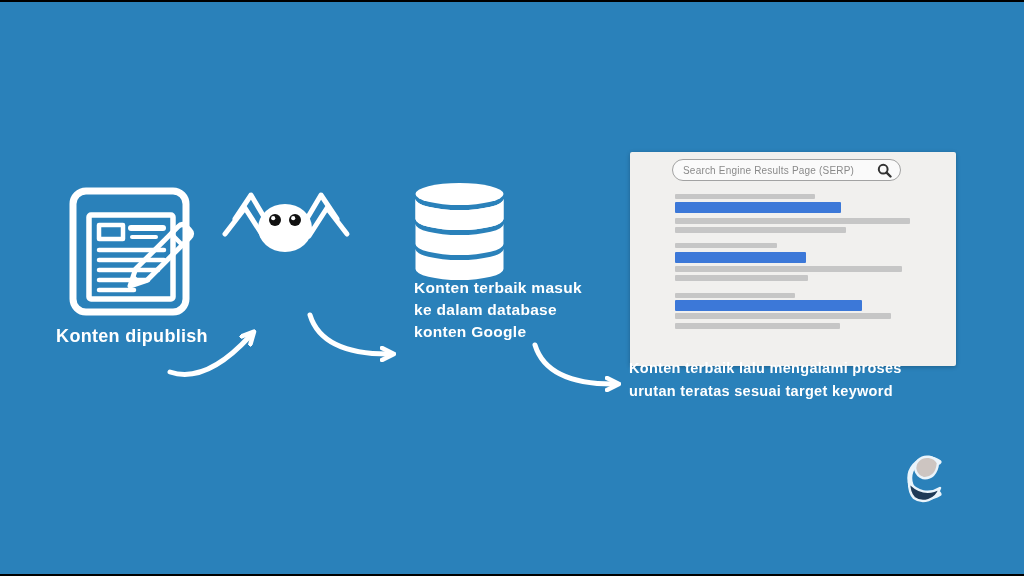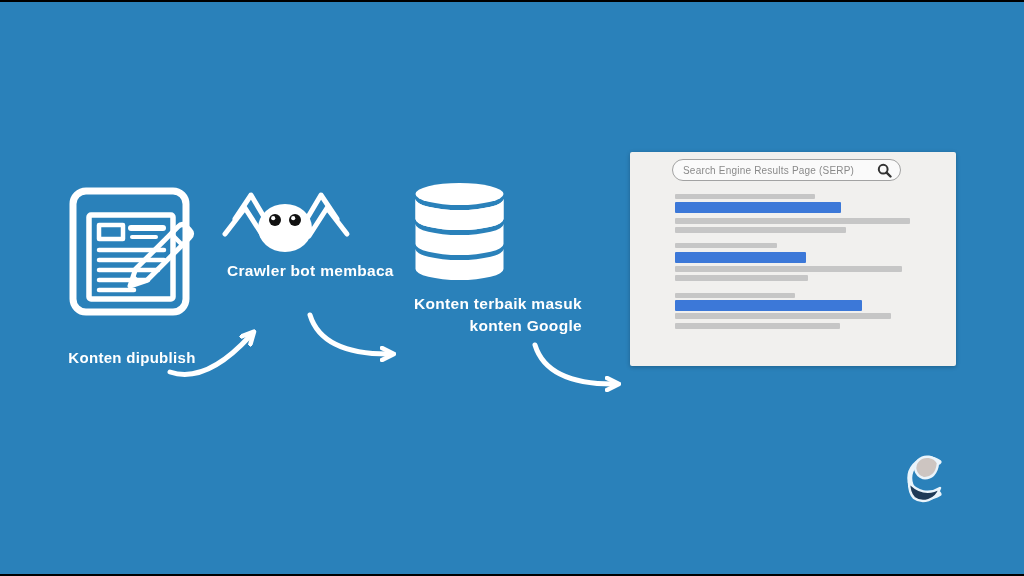--- a/index.html
+++ b/index.html
@@ -10,23 +10,23 @@
   }
   .edge-bar{position:absolute;left:0;width:1024px;height:2px;background:#000;}
   .edge-bar.top{top:0;}
   .edge-bar.bottom{bottom:0;}
 
   .abs{position:absolute;}
 
   .step-label{
     color:#ffffff;font-weight:600;letter-spacing:.3px;line-height:21px;
   }
-  .label-publish{left:52px;top:326px;width:160px;text-align:center;font-size:15px;margin-top:21px;}
+  .label-publish{left:52px;top:326px;width:160px;text-align:center;font-size:18px;}
   .label-crawl{left:227px;top:261px;font-size:15.5px;line-height:20.5px;}
-  .label-db{left:414px;top:293px;font-size:15.5px;line-height:22px;text-align:right;}
+  .label-db{left:414px;top:277px;font-size:15.5px;line-height:22px;}
   .label-rank{left:629px;top:357px;font-size:14.5px;line-height:22.5px;}
 
   
   .serp-card{
     left:630px;top:152px;width:326px;height:214px;
     background:#f1f0ee;border-radius:2px;
     box-shadow:0 1px 4px rgba(0,0,0,.25);
   }
   .serp-search{
     position:absolute;left:42px;top:7px;width:229px;height:22px;
@@ -75,32 +75,32 @@
     <polyline points="86,36 102,9 118,33"></polyline>
     <polyline points="90,50 108,22 128,48"></polyline>
   </g>
   <ellipse cx="66" cy="42" rx="27" ry="24" fill="#ffffff"></ellipse>
   <circle cx="56" cy="34" r="6" fill="#111111"></circle>
   <circle cx="76" cy="34" r="6" fill="#111111"></circle>
   <circle cx="54.2" cy="32.2" r="2.1" fill="#ffffff"></circle>
   <circle cx="74.2" cy="32.2" r="2.1" fill="#ffffff"></circle>
 </svg>
 <div class="abs step-label label-crawl">
-  <div>Crawler bot membaca</div>
 </div>
 
 <svg class="abs" style="left:412px;top:182px" width="95" height="100" viewBox="0 0 95 100">
   <ellipse cx="47.5" cy="12" rx="44" ry="11" fill="#ffffff"></ellipse>
   <path d="M3.5,17 a44,11 0 0,0 88,0 v20 a44,11 0 0,1 -88,0 z" fill="#ffffff" transform="translate(0,0)"></path>
   <path d="M3.5,17 a44,11 0 0,0 88,0 l0,20 a44,11 0 0,1 -88,0 z" fill="#ffffff"></path>
   <path d="M3.5,42 a44,11 0 0,0 88,0 l0,20 a44,11 0 0,1 -88,0 z" fill="#ffffff"></path>
   <path d="M3.5,67 a44,11 0 0,0 88,0 l0,20 a44,11 0 0,1 -88,0 z" fill="#ffffff"></path>
 </svg>
 <div class="abs step-label label-db">
   <div>Konten terbaik masuk</div>
+  <div>ke dalam database</div>
   <div>konten Google</div>
 </div>
 
 <div class="abs serp-card">
   <div class="serp-search">
     <span class="serp-search-text">Search Engine Results Page (SERP)</span>
     <svg width="15" height="15" viewBox="0 0 15 15">
       <circle cx="6.2" cy="6.2" r="4.4" fill="none" stroke="#333333" stroke-width="2"></circle>
       <line x1="9.6" y1="9.6" x2="13.5" y2="13.5" stroke="#333333" stroke-width="2.4" stroke-linecap="round"></line>
     </svg>
@@ -120,20 +120,22 @@
       </div>
       <div>
         <div style="width: 120px; height: 5px; margin-top: 12px; border-radius: 1px; background: rgb(198, 198, 198);"></div>
         <div style="width: 187px; height: 11px; margin-top: 2px; border-radius: 1px; background: rgb(60, 120, 216);"></div>
         <div style="width: 216px; height: 6px; margin-top: 2px; border-radius: 1px; background: rgb(198, 198, 198);"></div>
         <div style="width: 165px; height: 6px; margin-top: 4px; border-radius: 1px; background: rgb(198, 198, 198);"></div>
       </div>
     </div>
 </div>
 <div class="abs step-label label-rank">
+  <div>Konten terbaik lalu mengalami proses</div>
+  <div>urutan teratas sesuai target keyword</div>
 </div>
 
 <svg class="abs" style="left:158px;top:322px" width="112" height="62" viewBox="0 0 112 62">
   <defs>
     <marker id="ah1" markerWidth="16" markerHeight="16" refX="8" refY="8" orient="auto" markerUnits="userSpaceOnUse">
       <path d="M2,2 L14,8 L2,14" fill="none" stroke="#ffffff" stroke-width="4.5" stroke-linecap="round" stroke-linejoin="round"></path>
     </marker>
   </defs>
   <path d="M12,50 Q48,62 92,14" fill="none" stroke="#ffffff" stroke-width="5" stroke-linecap="round" marker-end="url(#ah1)"></path>
 </svg>

